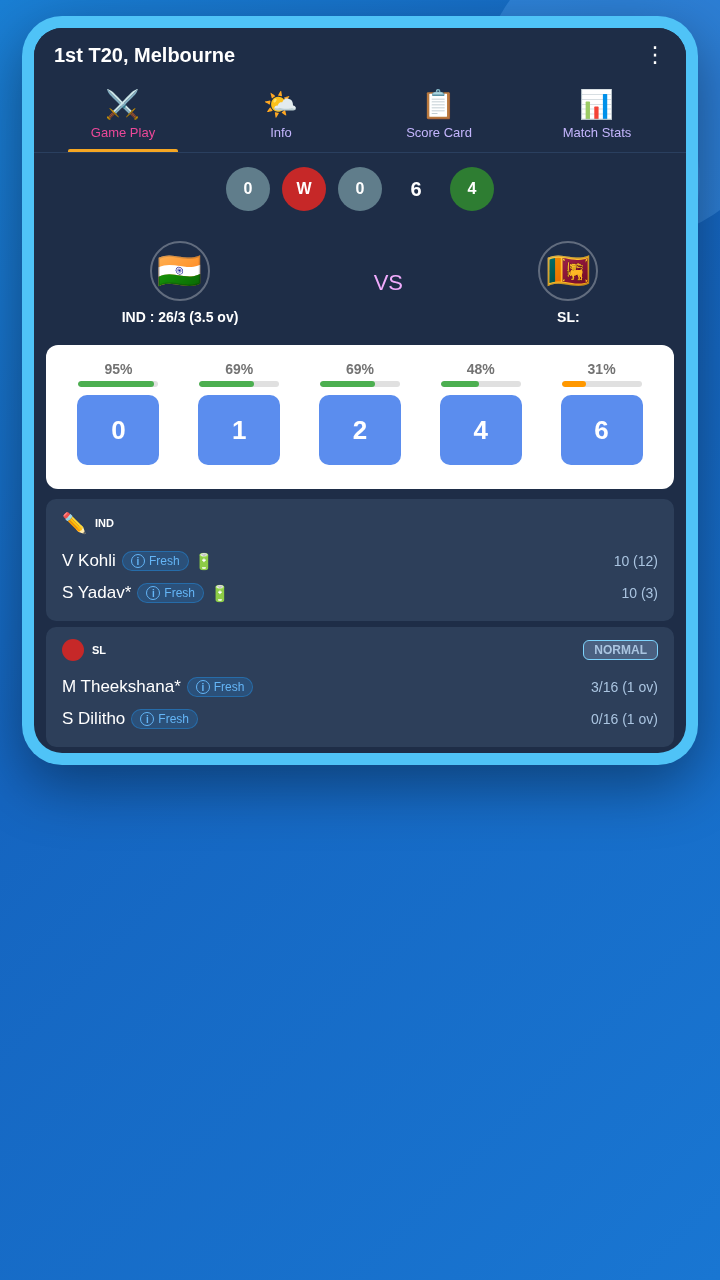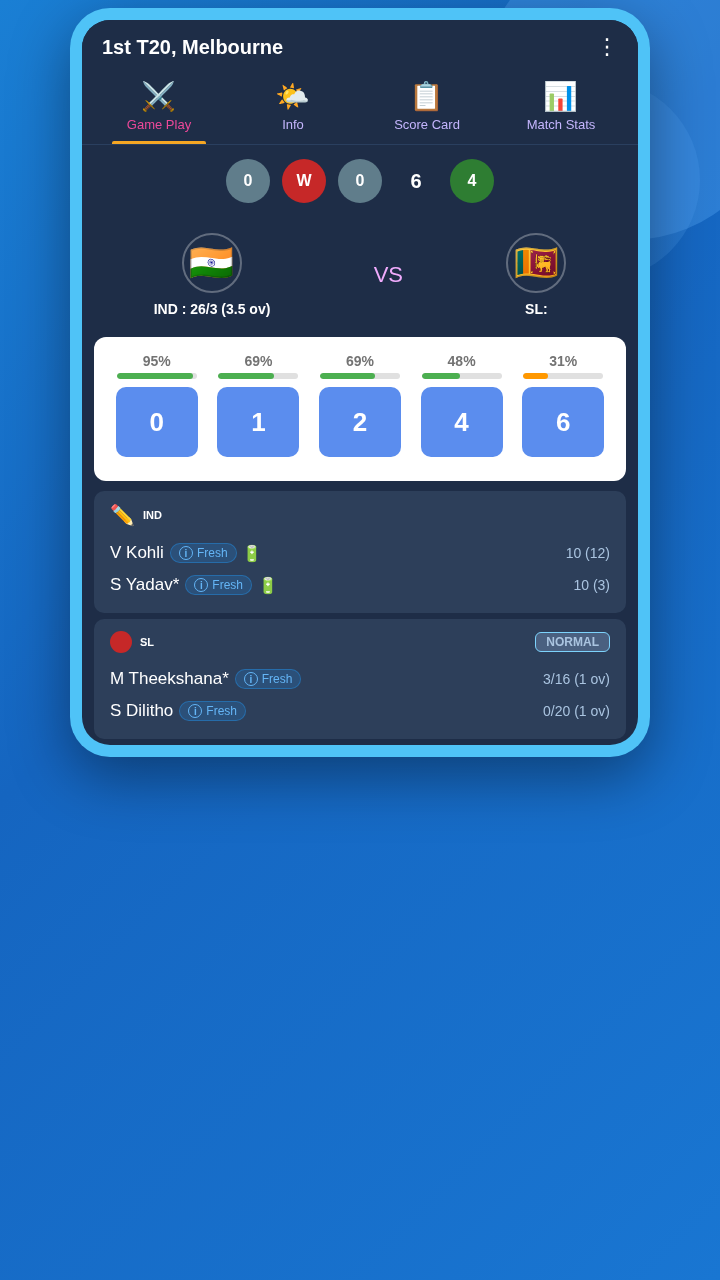--- a/index.html
+++ b/index.html
@@ -50,22 +50,22 @@
       font-size: 56px;
       font-weight: 900;
       line-height: 1.1;
       padding: 60px 50px 30px 50px;
       text-shadow: 2px 2px 8px rgba(0,0,0,0.3);
     }
 
     .phone-wrapper {
       position: relative;
       z-index: 1;
-      margin: 8px auto;
-      width: 580px;
+      margin: 16px auto;
+      width: 676px;
       background: #4fc3f7;
       border-radius: 40px;
       padding: 12px;
       box-shadow: 0 20px 60px rgba(0,0,0,0.4);
     }
 
     .phone-screen {
       background: #1e2d47;
       border-radius: 28px;
       overflow: hidden;
@@ -501,19 +501,19 @@
           <span class="player-score">3/16 (1 ov)</span>
         </div>
         <div class="player-row">
           <div class="player-info">
             <span class="player-name">S Dilitho</span>
             <div class="fresh-badge">
               <span class="info-circle">i</span>
               <span>Fresh</span>
             </div>
           </div>
-          <span class="player-score">0/20 (1 ov)</span>
+          <span class="player-score">0/16 (1 ov)</span>
         </div>
       </div>
 
     </div>
   </div>
 </div>
 
 </body></html>

